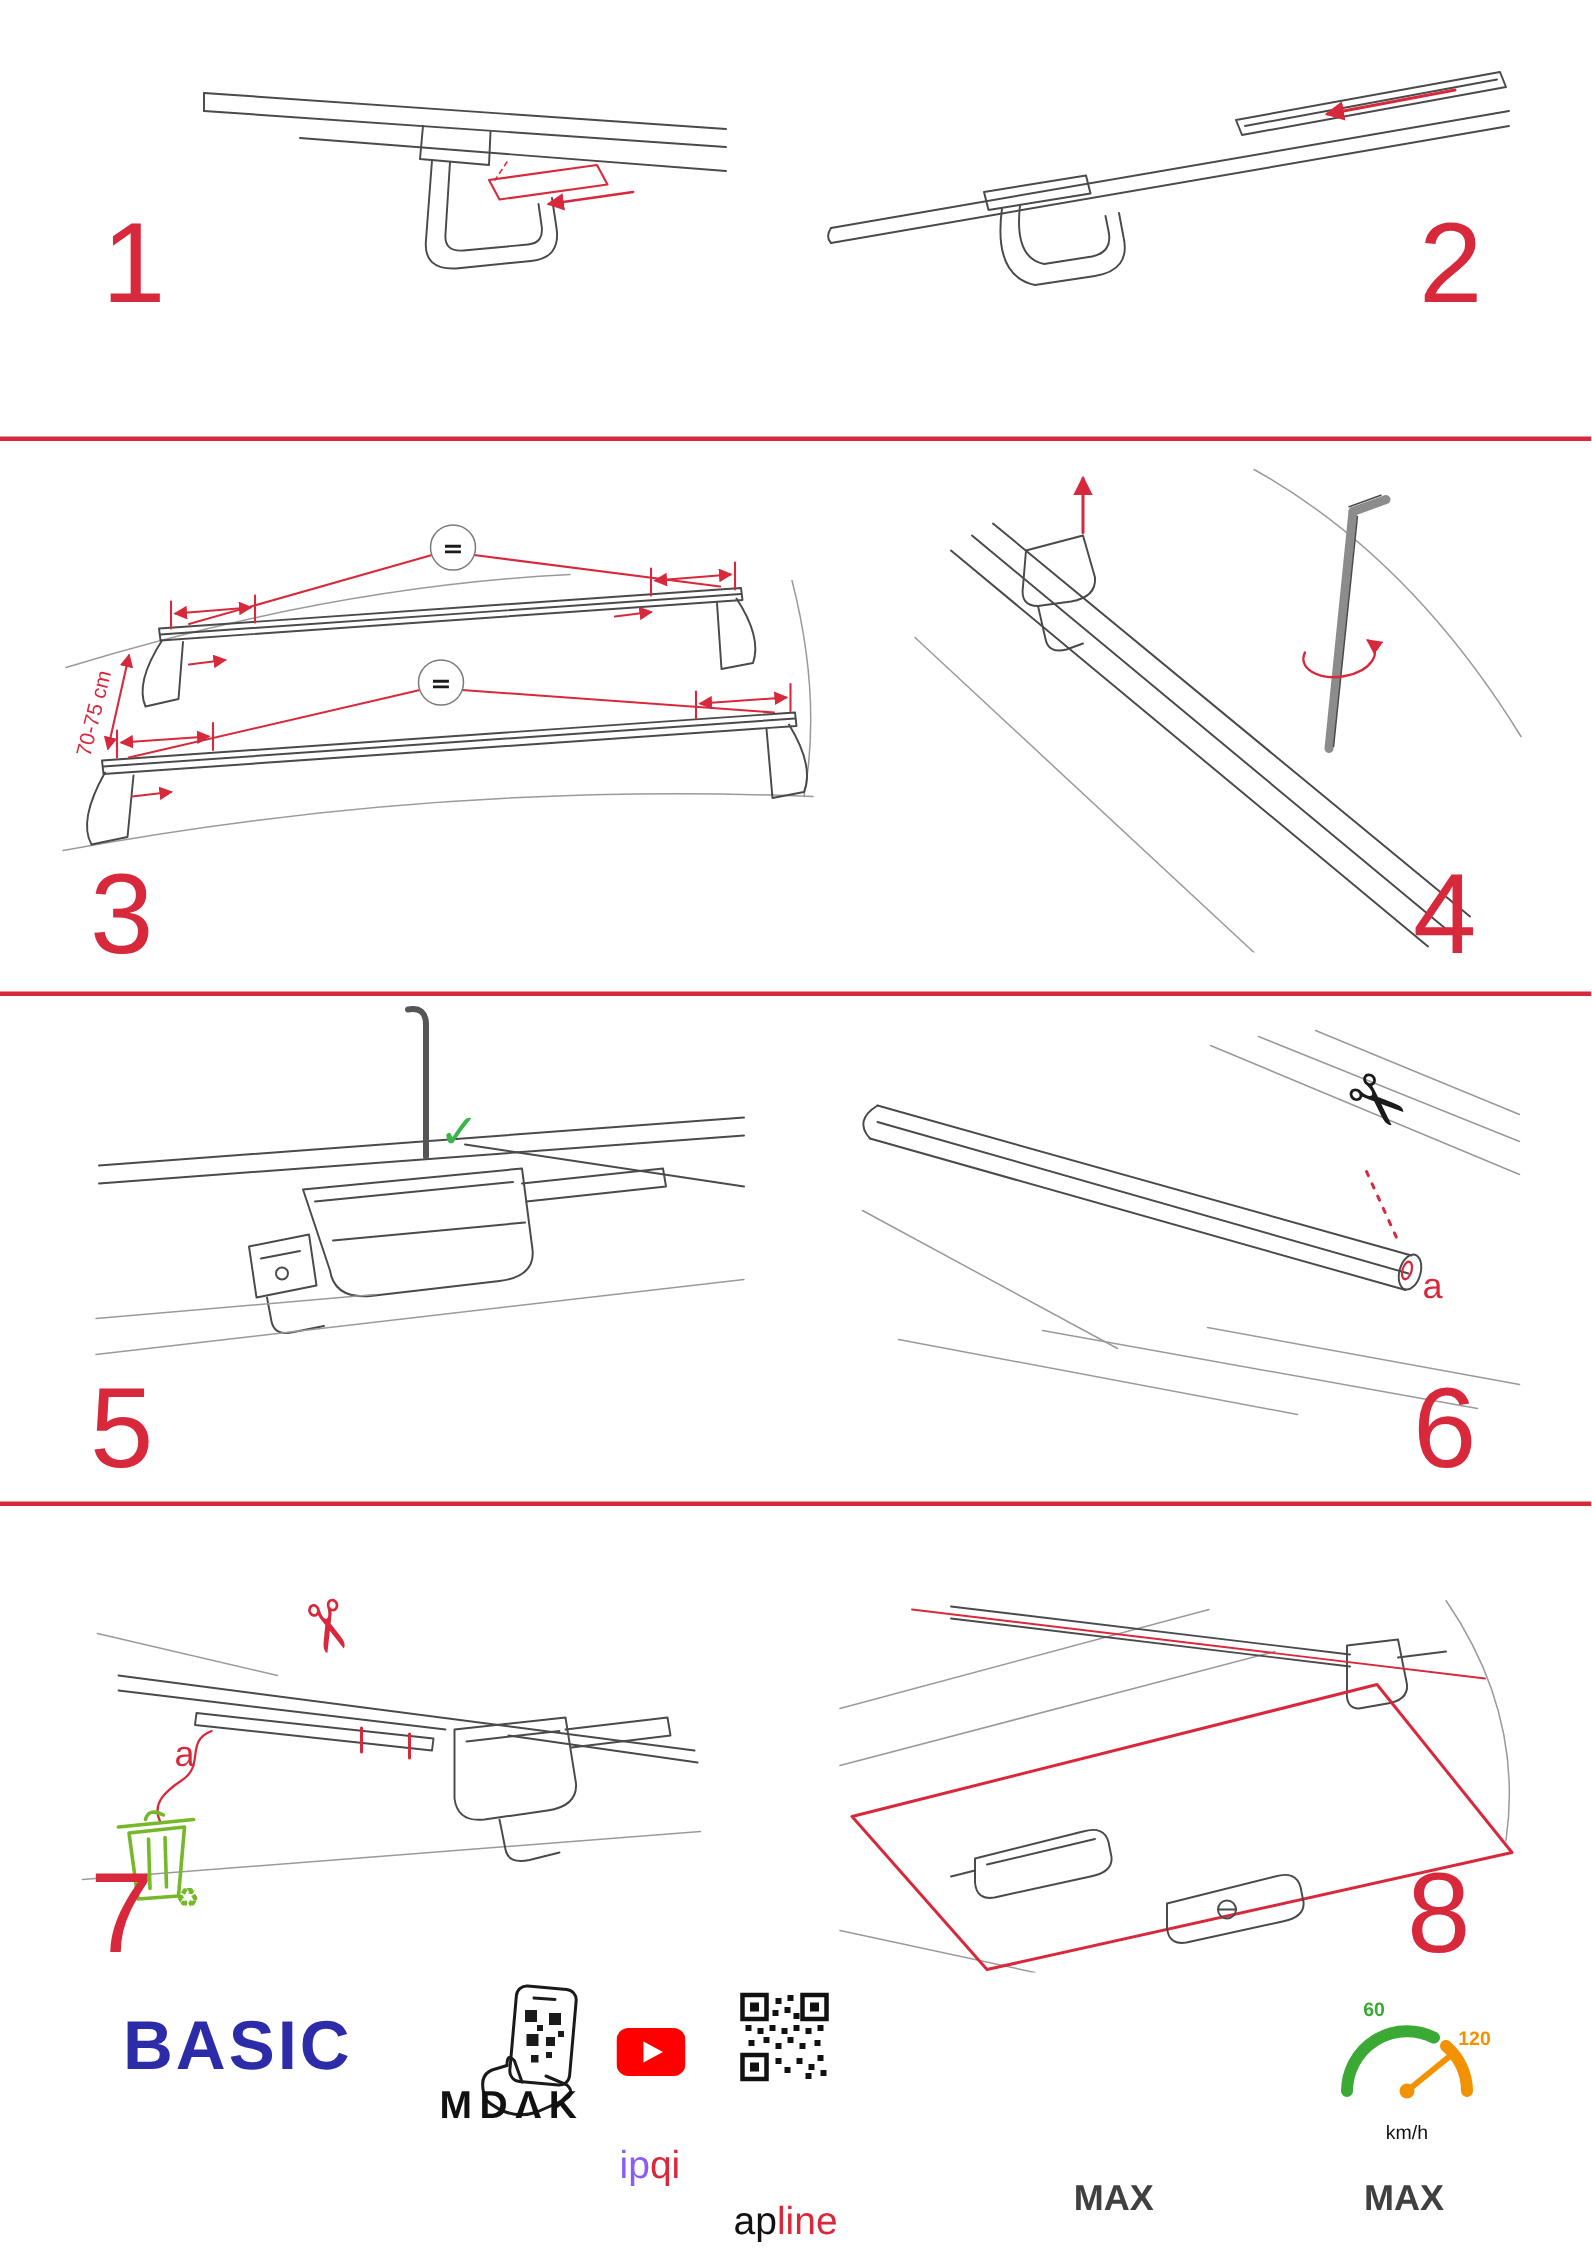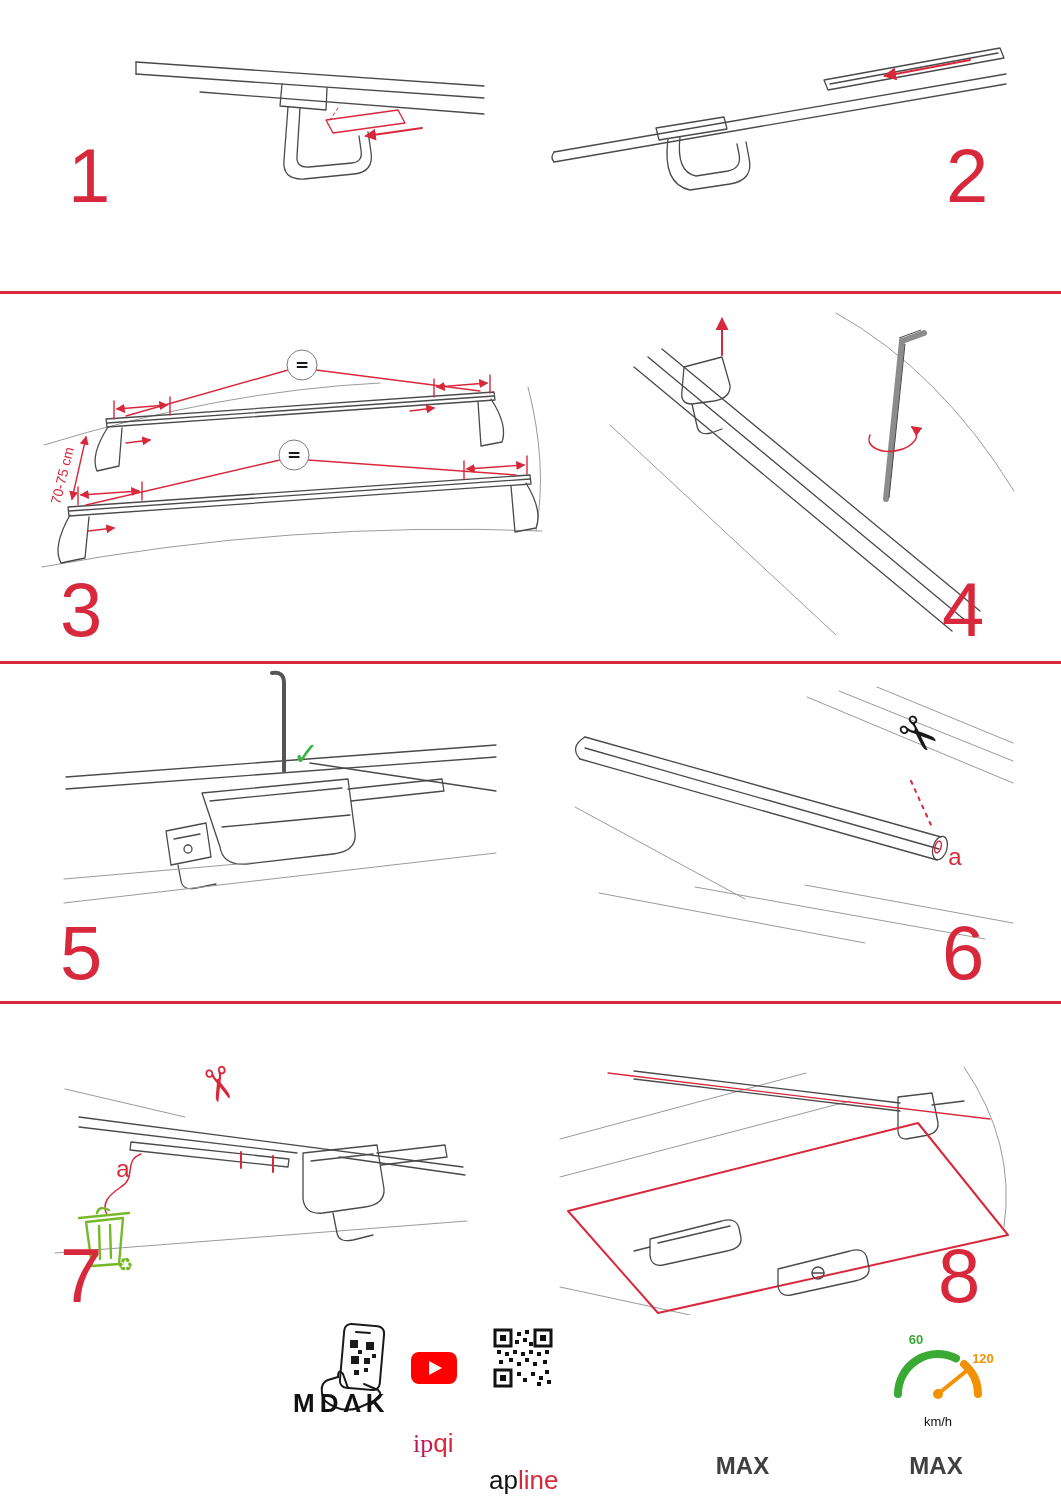--- a/index.html
+++ b/index.html
@@ -23,21 +23,21 @@
   .sp60 { font-size:13px; font-weight:bold; fill:#3aaa35; text-anchor:middle; }
   .sp120 { font-size:13px; font-weight:bold; fill:#f39200; text-anchor:middle; }
   .spunit { font-size:13px; fill:#111; text-anchor:middle; }
   
   .basic { position:absolute; left:82px; top:1336px; font-size:46px; font-weight:700; letter-spacing:2px; color:#2c2ca8; }
   .brandsub { position:absolute; left:72px; top:1421px; font-size:30px; font-weight:700; color:#1b1b1b; }
   .brandsub .r { color:#d8293c; }
   .logoword { position:absolute; font-size:26px; color:#111; }
   .mdak { left:293px; top:1388px; letter-spacing:5px; font-weight:700; }
   .ipqi { left:413px; top:1428px; font-weight:500; }
-  .ipqi .g { color:#be185d;font-family:Liberation Serif, serif; } .ipqi .r { color:#d8293c; }
+  .ipqi .g { color:#8b5cf6; } .ipqi .r { color:#d8293c; }
   .apline { left:489px; top:1428px; font-weight:500;margin-top:37px; }
   .apline .r { color:#d8293c; }
   .maxlbl { position:absolute; font-size:24px; font-weight:700; color:#404040; text-align:center; }
 </style>
 </head>
 <body>
 
 <div class="page">
 
   <svg width="0" height="0" style="position:absolute">
@@ -288,20 +288,21 @@
         <path d="M108 228 L180 211"></path>
         <path d="M100 232 L84 236"></path>
         <path d="M228 254 L300 236 Q314 232 317 243 L319 253 Q320 263 305 266 L241 280 Q229 282 228 270 Z"></path>
         <circle cx="268" cy="258" r="6"></circle>
         <path d="M262 258 L274 258"></path>
       </g>
     </svg>
   </div>
   <div class="num" style="left:938px;top:1238px">8</div>
 
+  <div class="basic">BASIC</div>
 
   <div class="panel" style="left:314px;top:1322px">
     <svg viewBox="0 0 80 92" width="80" height="92">
       <g fill="none" stroke="#1a1a1a" stroke-width="2" stroke-linecap="round" stroke-linejoin="round">
         <rect x="28" y="3" width="40" height="64" rx="7" transform="rotate(5 48 35)"></rect>
         <path d="M42 10 L56 11"></path>
       </g>
       <g fill="#1a1a1a">
         <rect x="36" y="18" width="8" height="8"></rect>
         <rect x="52" y="20" width="8" height="8"></rect>

